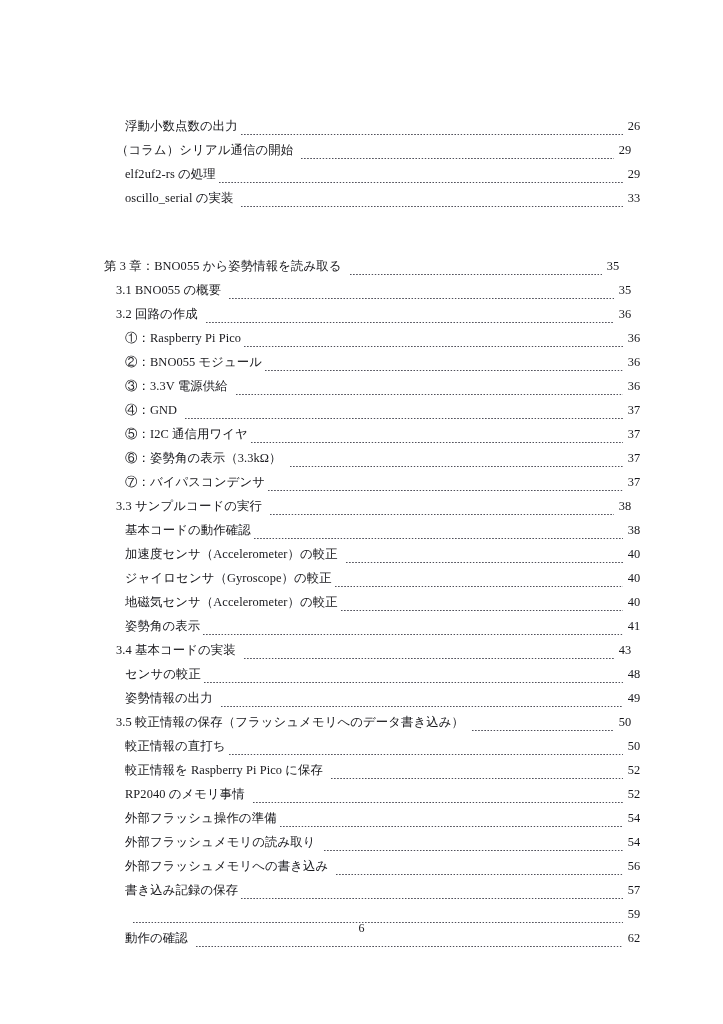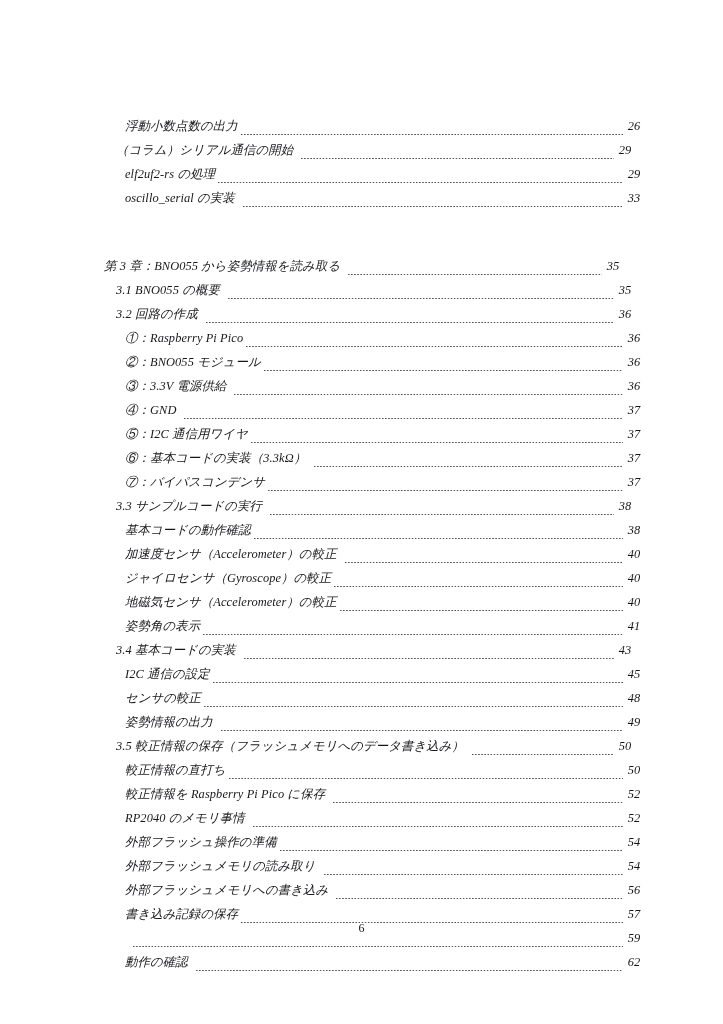--- a/index.html
+++ b/index.html
@@ -33,21 +33,20 @@
 
   .toc-entry {
     display: flex;
     align-items: baseline;
     width: 100%;
     height: 24px;
     font-size: 12.4px;
     line-height: 24px;
     color: #17171b;
     white-space: nowrap;
-    font-style: italic;
   }
 
   
   .lvl-0 { padding-left: 0px; margin-top: 44px; }
   .lvl-1 { padding-left: 12px; }
   .lvl-2 { padding-left: 21px; }
 
   .entry-title {
     flex: 0 0 auto;
     letter-spacing: 0.1px;
@@ -153,21 +152,21 @@
         <span class="entry-title">④：GND</span>
         <span class="leader gap"></span>
         <span class="page-num">37</span>
       </div>
       <div class="toc-entry lvl-2">
         <span class="entry-title">⑤：I2C 通信用ワイヤ</span>
         <span class="leader"></span>
         <span class="page-num">37</span>
       </div>
       <div class="toc-entry lvl-2">
-        <span class="entry-title">⑥：基本コードの実装（3.3kΩ）</span>
+        <span class="entry-title">⑥：姿勢角の表示（3.3kΩ）</span>
         <span class="leader gap"></span>
         <span class="page-num">37</span>
       </div>
       <div class="toc-entry lvl-2">
         <span class="entry-title">⑦：バイパスコンデンサ</span>
         <span class="leader"></span>
         <span class="page-num">37</span>
       </div>
       <div class="toc-entry lvl-1">
         <span class="entry-title">3.3  サンプルコードの実行</span>
@@ -198,25 +197,20 @@
         <span class="entry-title">姿勢角の表示</span>
         <span class="leader"></span>
         <span class="page-num">41</span>
       </div>
       <div class="toc-entry lvl-1">
         <span class="entry-title">3.4  基本コードの実装</span>
         <span class="leader gap"></span>
         <span class="page-num">43</span>
       </div>
       <div class="toc-entry lvl-2">
-        <span class="entry-title">I2C 通信の設定</span>
-        <span class="leader"></span>
-        <span class="page-num">45</span>
-      </div>
-      <div class="toc-entry lvl-2">
         <span class="entry-title">センサの較正</span>
         <span class="leader"></span>
         <span class="page-num">48</span>
       </div>
       <div class="toc-entry lvl-2">
         <span class="entry-title">姿勢情報の出力</span>
         <span class="leader gap"></span>
         <span class="page-num">49</span>
       </div>
       <div class="toc-entry lvl-1">

